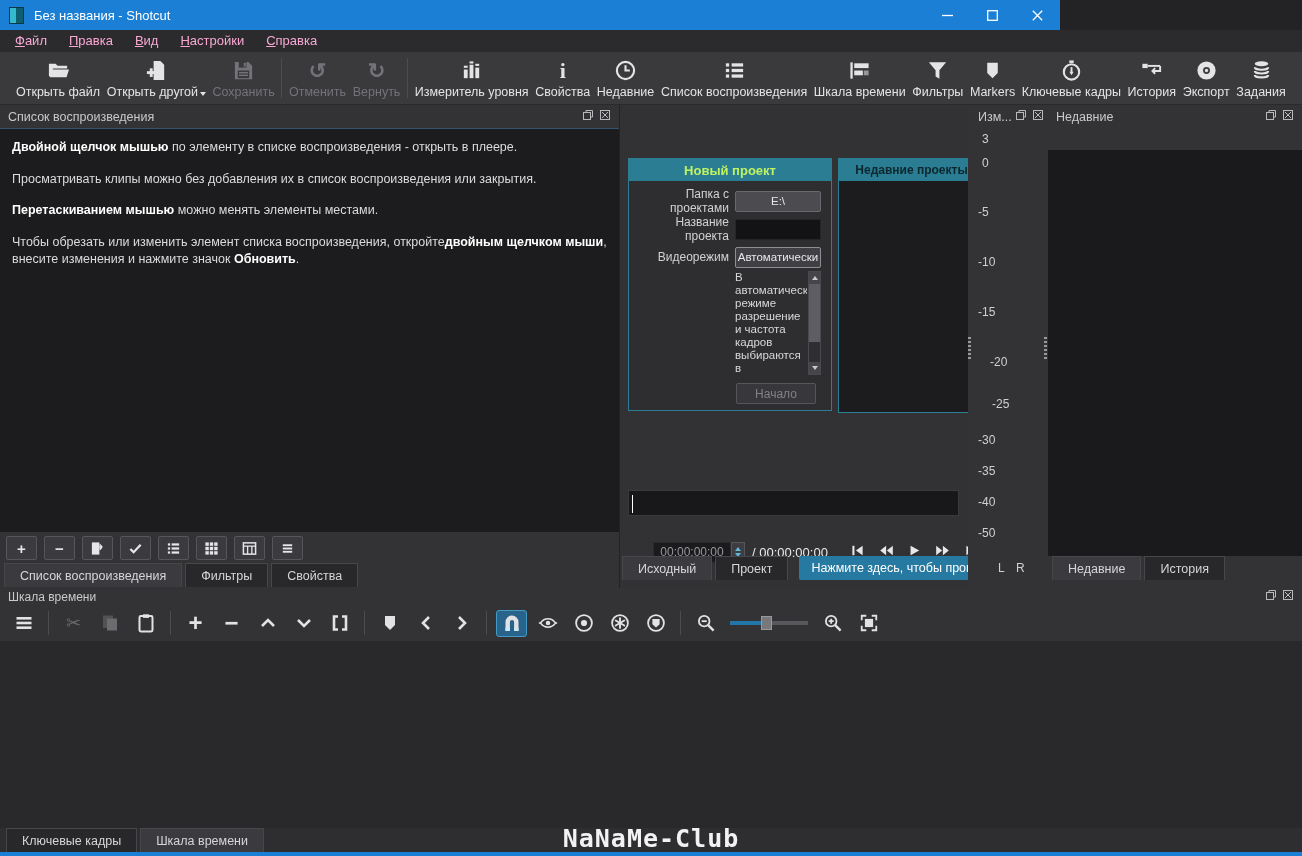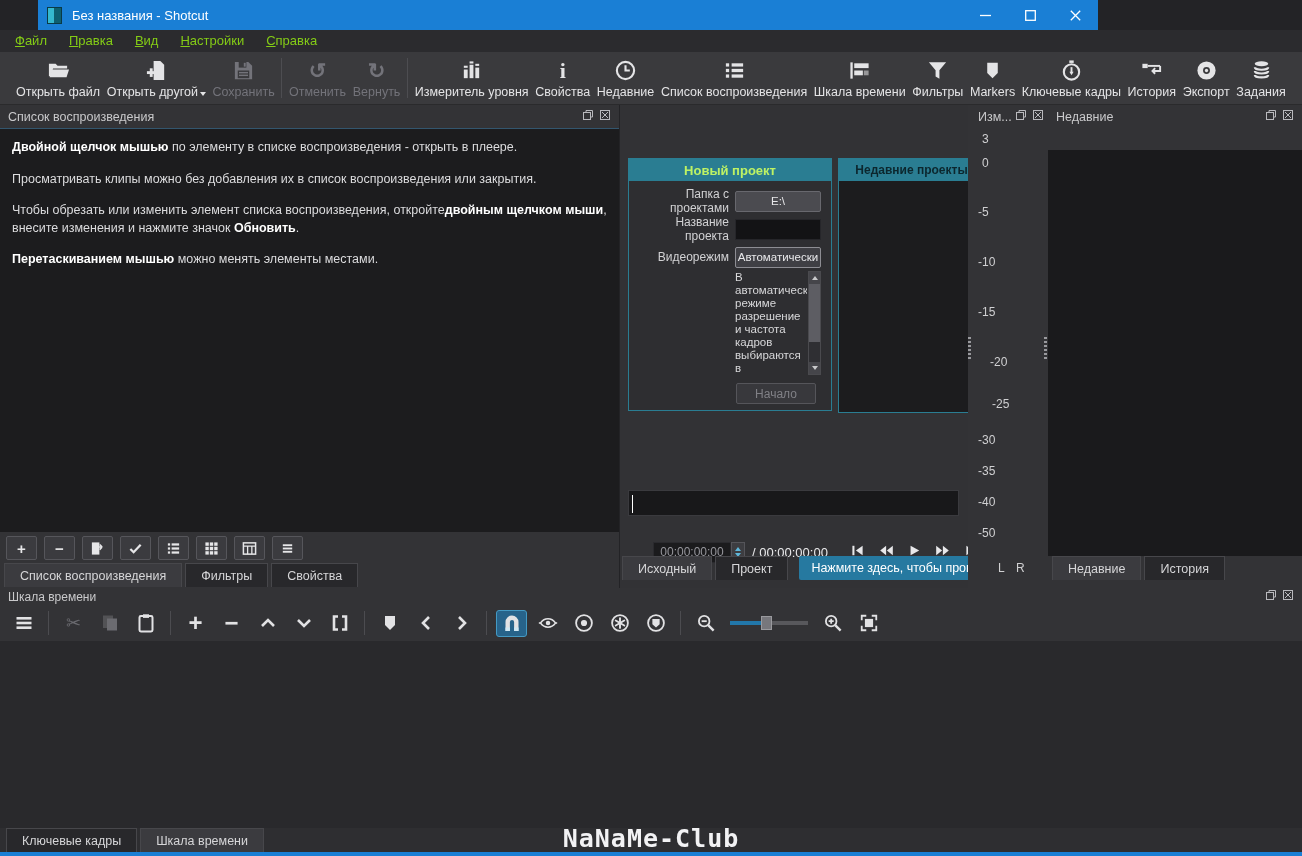--- a/index.html
+++ b/index.html
@@ -1,31 +1,31 @@
 <!DOCTYPE html>
 <html><head>
 <meta charset="utf-8">
 <style>
   * { margin:0; padding:0; box-sizing:border-box; }
   html,body { width:1302px; height:856px; overflow:hidden; background:#232326;
     font-family:"Liberation Sans", sans-serif; font-size:12.5px; color:#e2e2e4; }
 
   
   .titlebar { position:absolute; top:0; left:0; width:1060px; height:30px;
-    background:#1a7fd5; display:flex; align-items:center;margin-left:38px; }
+    background:#1a7fd5; display:flex; align-items:center; }
   .app-icon { width:15px; height:17px; margin:0 10px 0 9px;
     background:linear-gradient(90deg,#35b9cf 0 45%,#0d5f70 45%); border:1px solid #0a3a45; }
   .win-title { color:#fff; font-size:13px; }
   .win-controls { margin-left:auto; display:flex; height:30px; }
   .win-btn { width:45px; height:30px; display:flex; align-items:center; justify-content:center; color:#fff; }
 
   
   .menubar { position:absolute; top:30px; left:0; width:1302px; height:22px;
     background:#2b2b2e; display:flex; align-items:center; padding-left:4px; }
-  .menu-item { padding:0 11px; height:22px; line-height:21px; font-size:13px; color:#84cc16; }
+  .menu-item { padding:0 11px; height:22px; line-height:21px; font-size:13px; color:#f9a8d4; }
   .menu-item .u { text-decoration:underline; }
 
   
   .toolbar { position:absolute; top:52px; left:0; width:1302px; height:53px;
     background:#3a3a3d; display:flex; align-items:center; justify-content:space-between;
     padding:0 16px; border-bottom:1px solid #2a2a2c; }
   .tb-item { display:flex; flex-direction:column; align-items:center; gap:3px; color:#e4e4e6; }
   .tb-item .ico { height:24px; display:flex; align-items:flex-end; justify-content:center; }
   .tb-item .ico svg { width:23px; height:23px; }
   .tb-item .lbl { font-size:12.5px; white-space:nowrap; display:flex; align-items:center; gap:2px;}
@@ -351,22 +351,22 @@
           </svg></span>
         <span class="hi"><svg viewBox="0 0 12 12" fill="none" stroke="currentColor">
             <rect x="1.5" y="1.5" width="9" height="9"></rect>
             <path d="M3 3l6 6M9 3l-6 6"></path>
           </svg></span>
       </span>
   </div>
   <div class="playlist-content" id="pl-content">
       <p><b>Двойной щелчок мышью</b><span> по элементу в списке воспроизведения - открыть в плеере.</span></p>
       <p><span>Просматривать клипы можно без добавления их в список воспроизведения или закрытия.</span></p>
+      <p><b>Перетаскиванием мышью</b><span> можно менять элементы местами.</span></p>
       <p><span>Чтобы обрезать или изменить элемент списка воспроизведения, откройте</span><b>двойным щелчком мыши</b><span>, внесите изменения и нажмите значок </span><b>Обновить</b><span>.</span></p>
-      <p><b>Перетаскиванием мышью</b><span> можно менять элементы местами.</span></p>
     </div>
   <div class="pl-actions" id="pl-actions">
       <div class="pl-btn">
         <span class="glyph">+</span>
       </div>
       <div class="pl-btn">
         <span class="glyph">−</span>
       </div>
       <div class="pl-btn">
         <svg viewBox="0 0 16 16">

